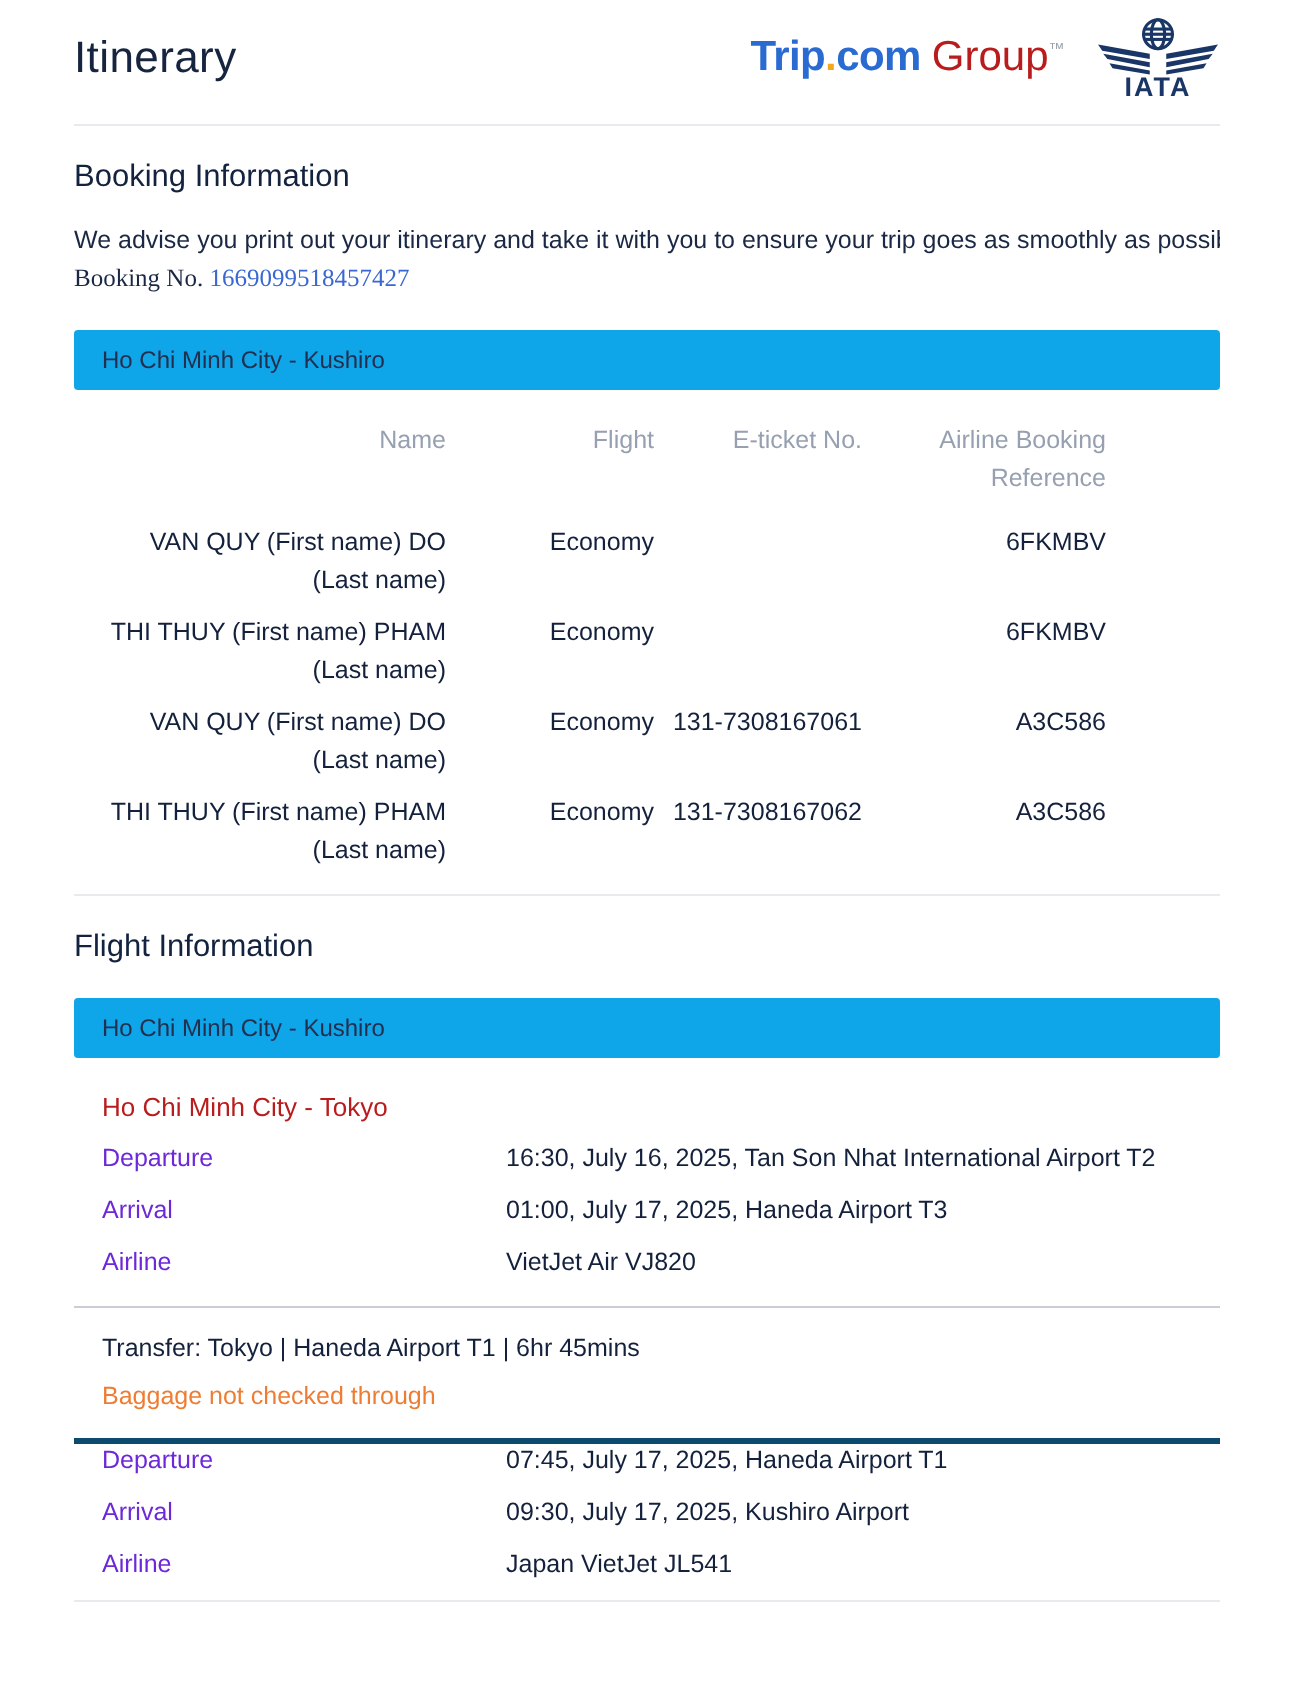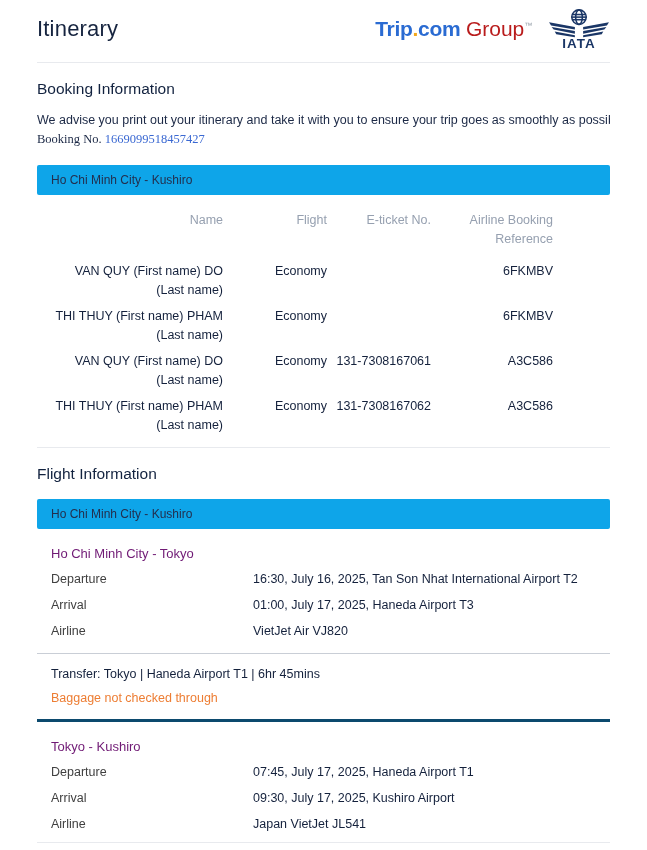--- a/index.html
+++ b/index.html
@@ -40,23 +40,23 @@
   }
 
   
   .ptable { padding-left: 14px; margin-top: 16px; font-size: 12.5px; }
   .thead, .trow { display: grid; grid-template-columns: 172px 104px 104px 122px; }
   .thead { color: #96a0b0; line-height: 19px; margin-bottom: 13px; }
   .trow { line-height: 19px; margin-bottom: 7px; color: #14213c; min-height: 38px; }
   .ptable-wrap { margin-bottom: 12px; text-align: right; }
 
   
-  .seg-title { padding-left: 14px; margin: 17px 0 10px 0; font-size: 13px; color: #701a75; }
+  .seg-title { padding-left: 14px; margin: 17px 0 10px 0; font-size: 13px; color: #b91c1c; }
   .frow { display: grid; grid-template-columns: 202px 1fr; padding-left: 14px; margin-bottom: 9px; font-size: 12.5px; line-height: 17px; }
-  .flabel { color: #404040; }
+  .flabel { color: #6d28d9; }
   .fvalue { color: #14213c; }
 
   .transfer-block {
     border-top: 1px solid #c9ced6; border-bottom: 3px solid #0c4a6e;
     margin-top: 13px; padding: 13px 0 14px 14px;
   }
   .transfer-text { font-size: 12.5px; color: #14213c; }
   .warning-text { font-size: 12.5px; color: #ed7d33; margin-top: 10px; }
 
   .bottom-rule { margin-top: 9px; }
@@ -156,21 +156,20 @@
         <div class="fvalue">VietJet Air VJ820</div>
       </div>
     </div>
 
     <div class="transfer-block">
       <div class="transfer-text">Transfer: Tokyo | Haneda Airport T1 | 6hr 45mins</div>
       <div class="warning-text">Baggage not checked through</div>
     </div>
 
     <div>
-      <div class="seg-title">Tokyo - Kushiro</div>
       <div class="frow">
         <div class="flabel">Departure</div>
         <div class="fvalue">07:45, July 17, 2025, Haneda Airport T1</div>
       </div>
       <div class="frow">
         <div class="flabel">Arrival</div>
         <div class="fvalue">09:30, July 17, 2025, Kushiro Airport</div>
       </div>
       <div class="frow">
         <div class="flabel">Airline</div>

